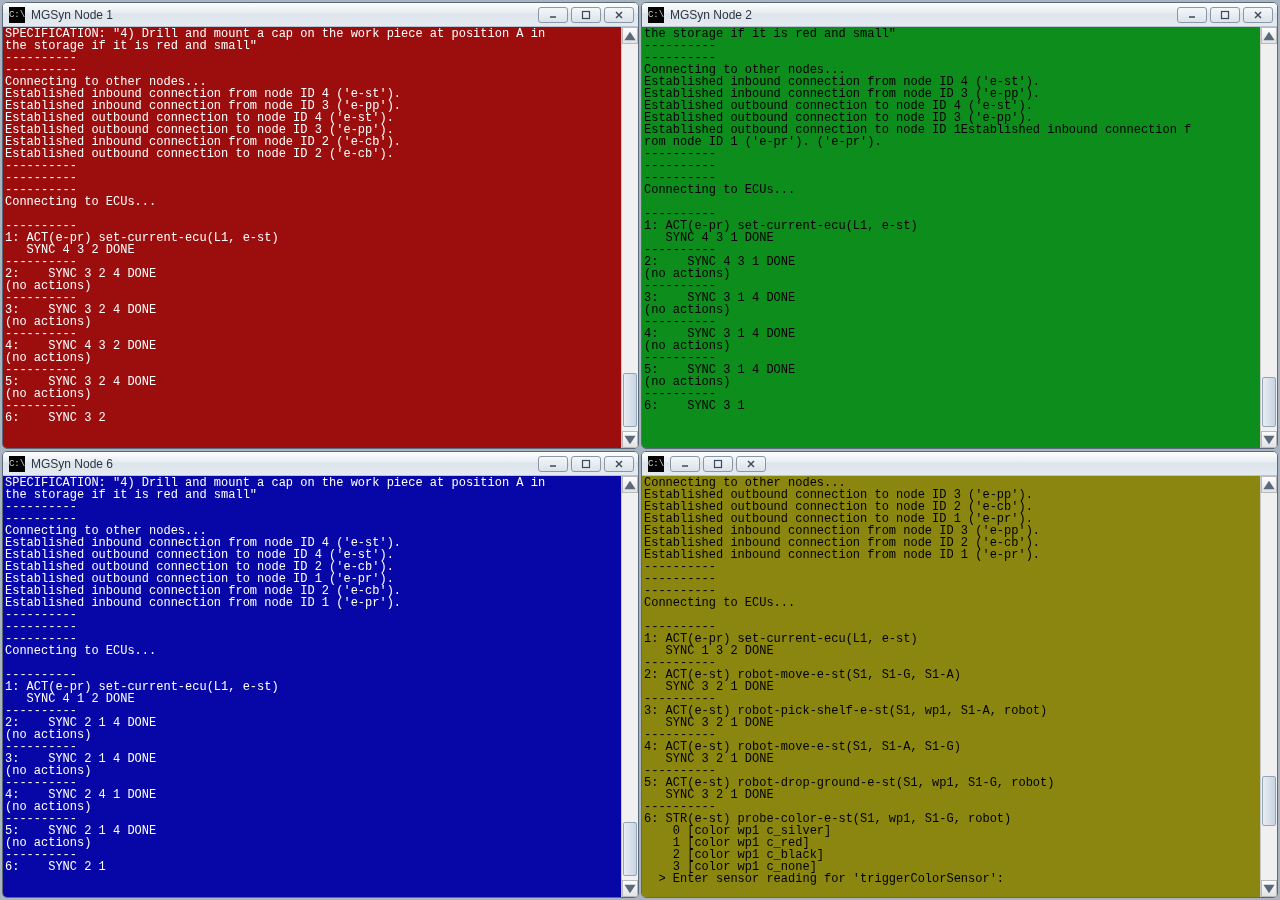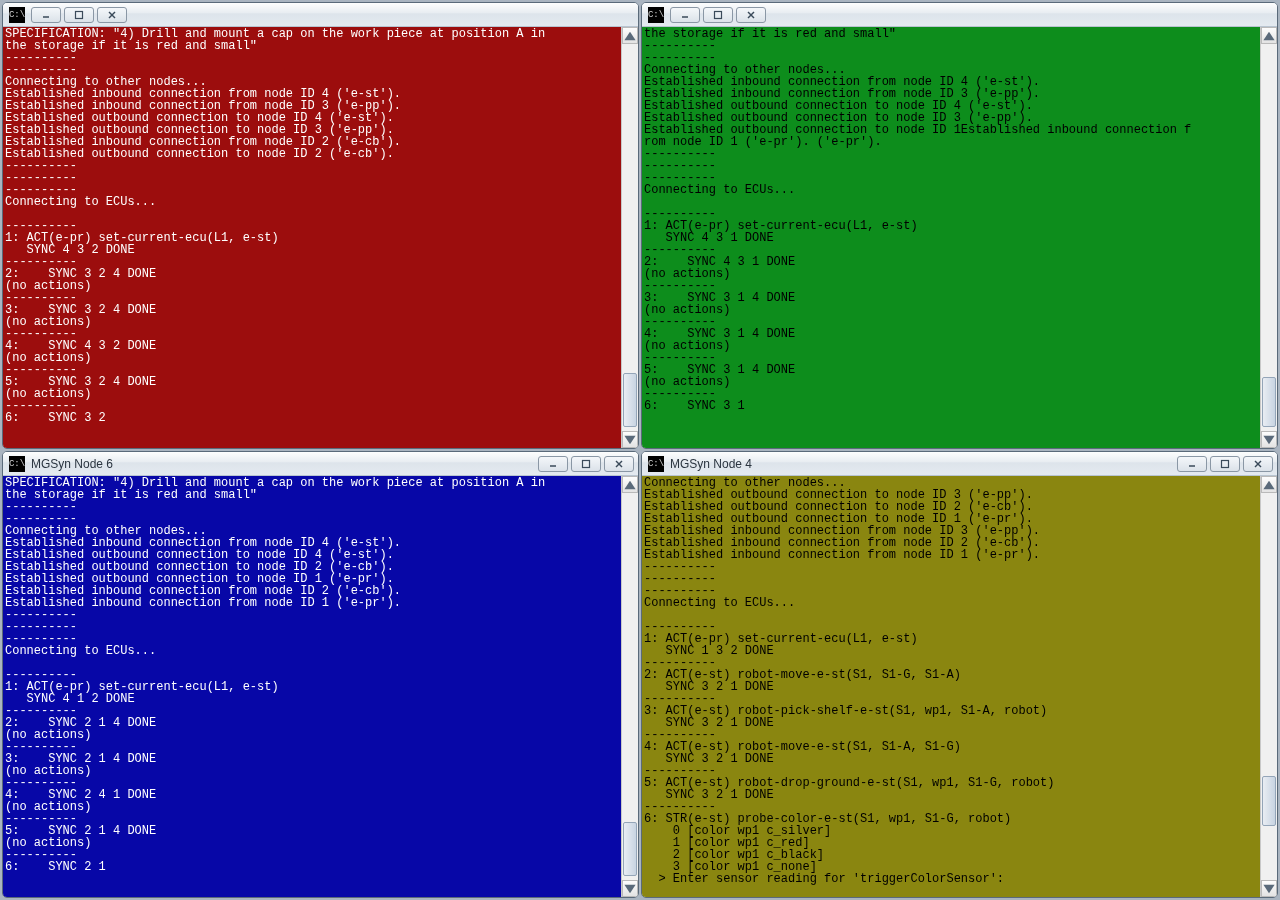--- a/index.html
+++ b/index.html
@@ -92,20 +92,21 @@
     background: linear-gradient(to right,#e9edf3,#c8d4e2);
     border:1px solid #94a5b8; border-radius:2px;
   }
 </style>
 </head>
 <body>
 
 <div class="window">
   <div class="titlebar">
     <div class="titlebar-icon">C:\</div>
+    <div class="titlebar-title">MGSyn Node 1</div>
     <div class="titlebar-buttons">
       <div class="tbtn">
           <svg viewBox="0 0 10 10">
             <line x1="2" y1="7" x2="8" y2="7" stroke="#3a4a5a" stroke-width="1.4"></line>
           </svg>
         </div>
       <div class="tbtn">
           <svg viewBox="0 0 10 10">
             <rect x="1.5" y="1.5" width="7" height="7" fill="none" stroke="#3a4a5a" stroke-width="1.2"></rect>
           </svg>
@@ -166,20 +167,21 @@
             <polygon points="1,2 9,2 5,8" fill="#5a6a7a"></polygon>
           </svg>
         </div>
     </div>
   </div>
 </div>
 
 <div class="window">
   <div class="titlebar">
     <div class="titlebar-icon">C:\</div>
+    <div class="titlebar-title">MGSyn Node 2</div>
     <div class="titlebar-buttons">
       <div class="tbtn">
           <svg viewBox="0 0 10 10">
             <line x1="2" y1="7" x2="8" y2="7" stroke="#3a4a5a" stroke-width="1.4"></line>
           </svg>
         </div>
       <div class="tbtn">
           <svg viewBox="0 0 10 10">
             <rect x="1.5" y="1.5" width="7" height="7" fill="none" stroke="#3a4a5a" stroke-width="1.2"></rect>
           </svg>
@@ -314,21 +316,20 @@
             <polygon points="1,2 9,2 5,8" fill="#5a6a7a"></polygon>
           </svg>
         </div>
     </div>
   </div>
 </div>
 
 <div class="window">
   <div class="titlebar">
     <div class="titlebar-icon">C:\</div>
-    <div class="titlebar-title">MGSyn Node 4</div>
     <div class="titlebar-buttons">
       <div class="tbtn">
           <svg viewBox="0 0 10 10">
             <line x1="2" y1="7" x2="8" y2="7" stroke="#3a4a5a" stroke-width="1.4"></line>
           </svg>
         </div>
       <div class="tbtn">
           <svg viewBox="0 0 10 10">
             <rect x="1.5" y="1.5" width="7" height="7" fill="none" stroke="#3a4a5a" stroke-width="1.2"></rect>
           </svg>

